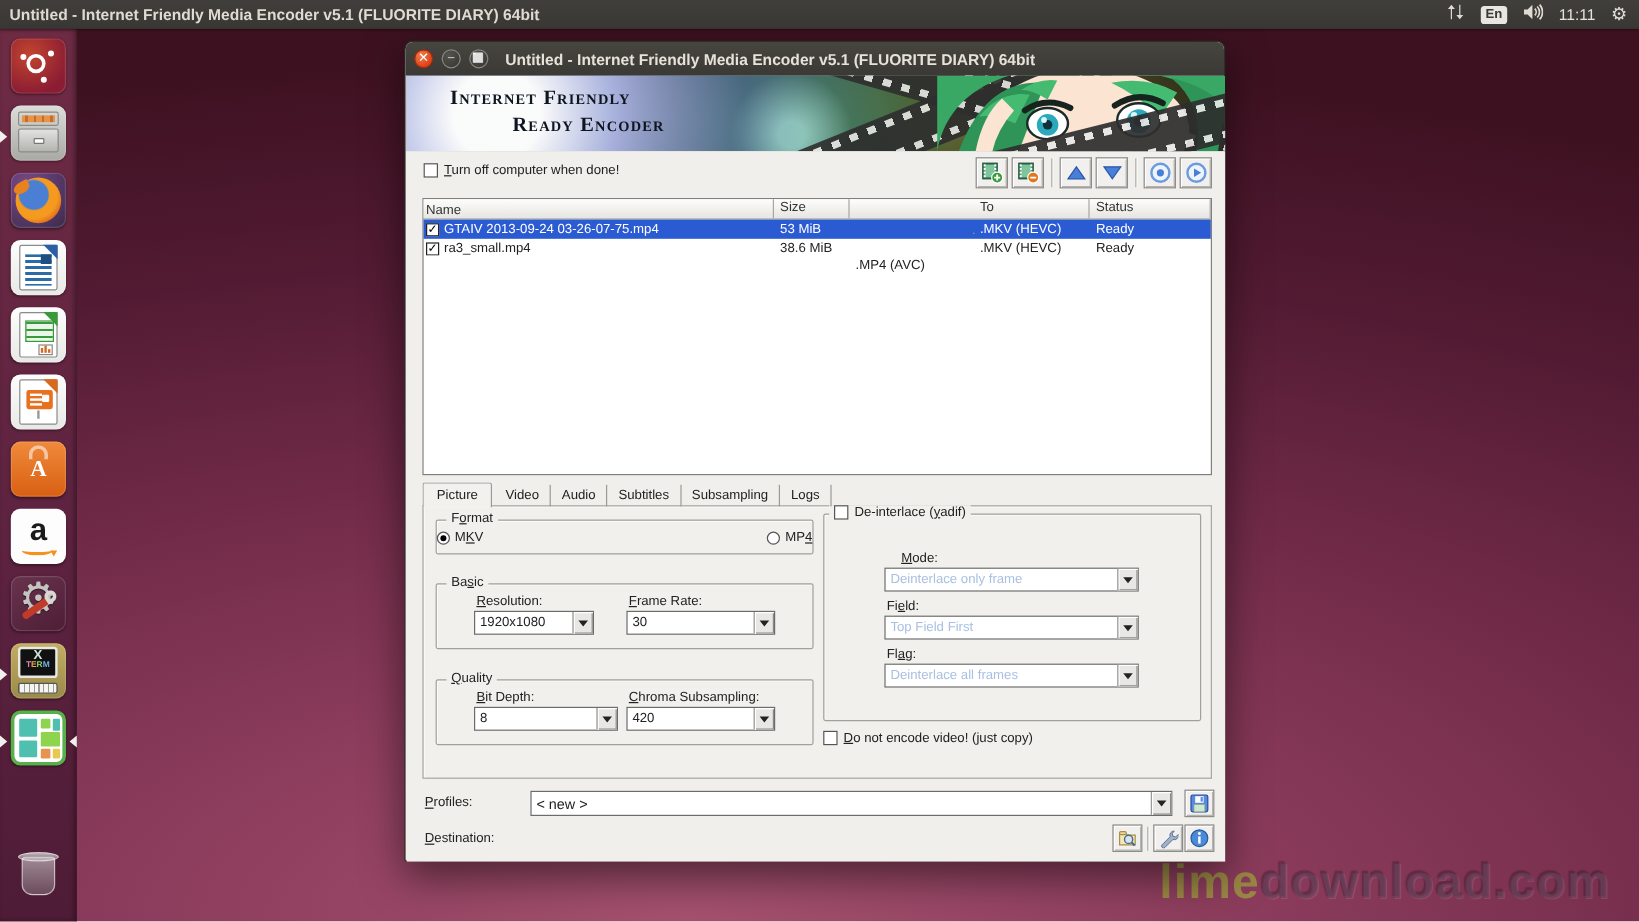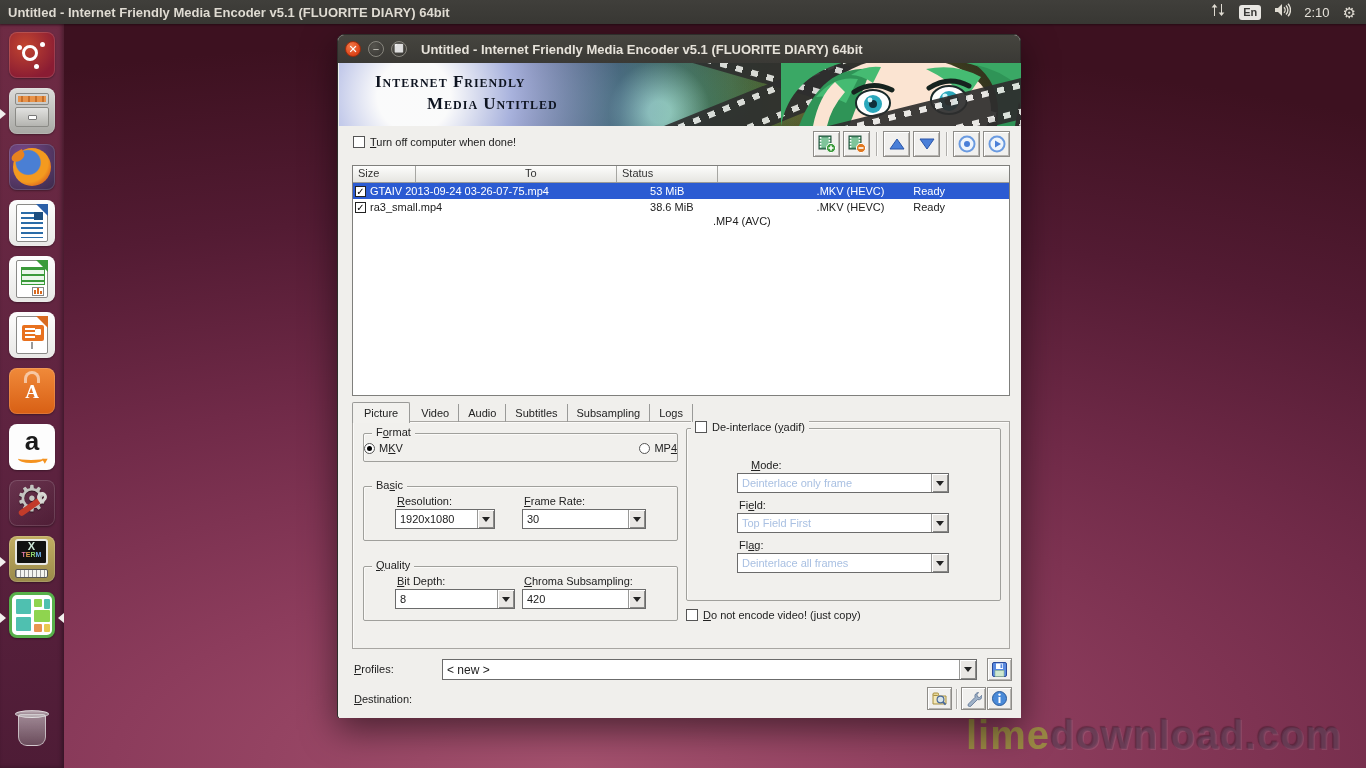--- a/index.html
+++ b/index.html
@@ -227,21 +227,21 @@
             </g>
           </svg>
       </span>
       <span class="en-badge">En</span>
       <span>
         <svg width="17" height="14" viewBox="0 0 17 14">
             <path d="M1 5h3l4-4v12l-4-4H1z" fill="#dfdbd2"></path>
             <path d="M10 4.2a4 4 0 010 5.6M12 2.4a6.5 6.5 0 010 9.2M14 .8a9 9 0 010 12.4" stroke="#dfdbd2" stroke-width="1.4" fill="none"></path>
           </svg>
       </span>
-      <span class="tb-time">2:10</span>
+      <span class="tb-time">11:11</span>
       <span class="tb-gear">⚙</span>
     </div>
   </div>
 
   <div class="launcher">
     <div class="slot">
         <div class="tile t-ubuntu">
           <div class="u-ring"></div>
           <div class="u-dot u-d1"></div>
           <div class="u-dot u-d2"></div>
@@ -380,21 +380,21 @@
         <circle cx="228" cy="38" r="4.5" fill="#10303a"></circle>
         <circle cx="224" cy="33" r="2.6" fill="#d8f6fa"></circle>
         <path d="M208 25 q20 -13 40 -2" stroke="#16231f" stroke-width="5" fill="none" stroke-linecap="round"></path>
         <path d="M130 12 q14 -10 30 -8 l-8 16 q-12 -8 -22 -8z" fill="#45bb72"></path>
         <path d="M96 0 q40 -4 60 6 l-60 57 -20 -20z" fill="#3aa865" opacity=".0"></path>
         <path d="M92 63 q6 -30 22 -44 l10 10 q-14 16 -18 34z" fill="#fbe4d2"></path>
       </svg>
       <div class="film film3"></div>
       <div class="bn-text">
         <div class="bn-l1">Internet Friendly</div>
-        <div class="bn-l2">Media Untitled</div>
+        <div class="bn-l2">Ready Encoder</div>
       </div>
     </div>
 
     <div class="content">
 
       <label class="cbrow row-shutdown">
         <span class="cbx"></span>
         <span><span class="mn">T</span>urn off computer when done!</span>
       </label>
 
@@ -452,20 +452,21 @@
         <div class="tbtn">
           <svg width="20" height="20" viewBox="0 0 20 20">
               <circle cx="10" cy="10" r="7.5" fill="#eef4fc" stroke="#6a9ae0" stroke-width="2"></circle>
               <polygon points="8,6.5 14,10 8,13.5" fill="#4a7fd8"></polygon>
             </svg>
         </div>
       </div>
 
       <div class="qtable">
         <div class="qhead">
+          <div class="qh c-name">Name</div>
           <div class="qh c-size">Size</div>
           <div class="qh c-type">Type</div>
           <div class="qh c-to">To</div>
           <div class="qh c-status">Status</div>
         </div>
         <div class="qrow sel">
           <div class="qc c-name">
               <span class="rcb">✓</span>
               <span>GTAIV 2013-09-24 03-26-07-75.mp4</span>
             </div>

